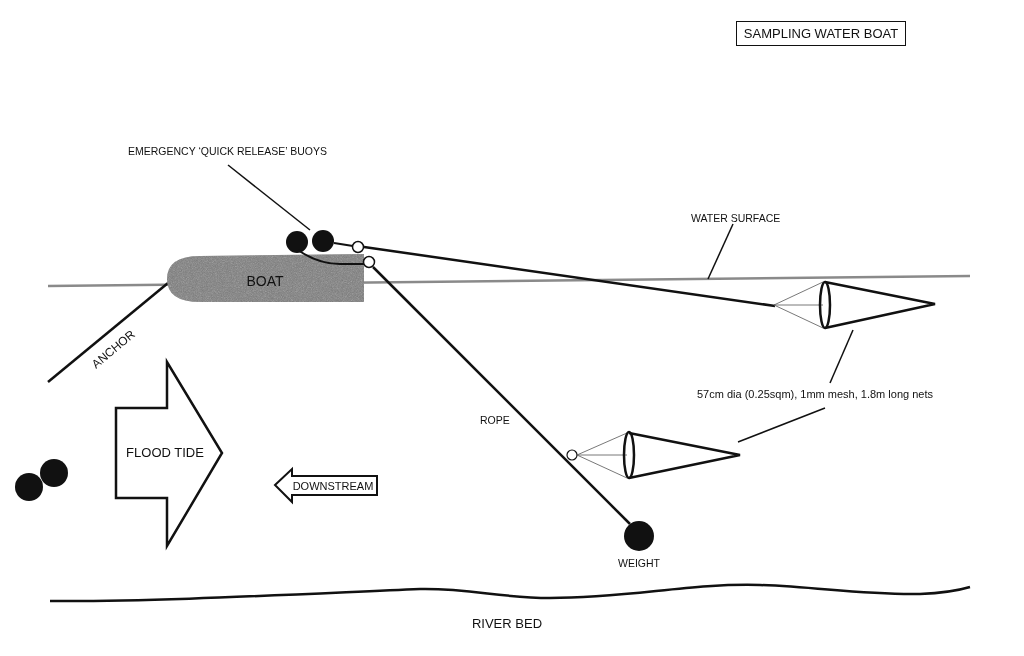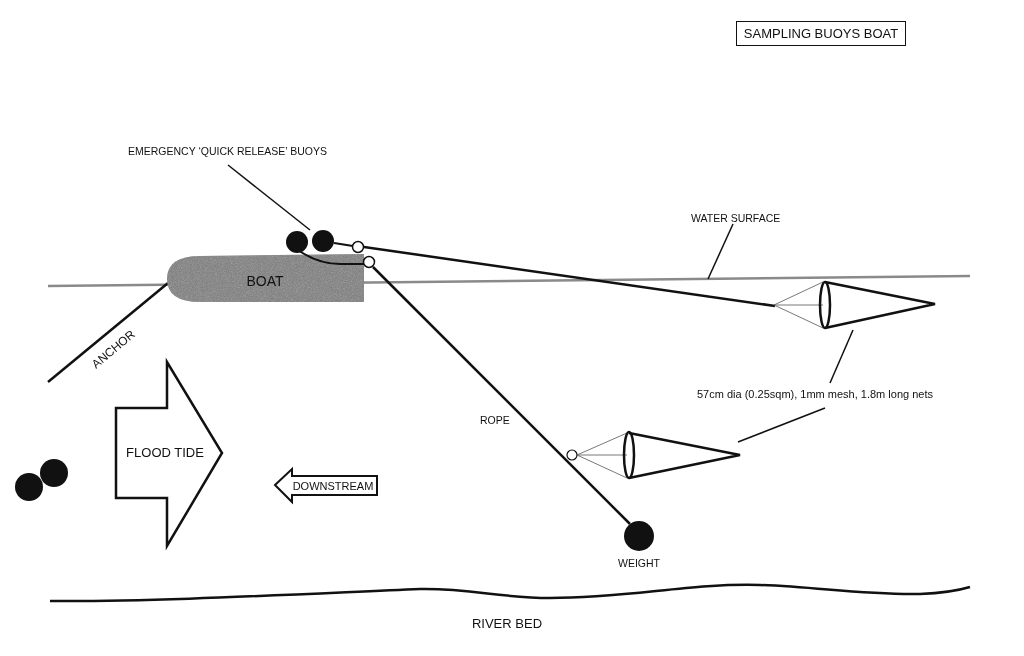--- a/index.html
+++ b/index.html
@@ -6,21 +6,21 @@
     body { width: 1024px; height: 656px; position: relative; overflow: hidden; }
     svg { position: absolute; left: 0; top: 0; }
     .lbl { font-family: "Liberation Sans", sans-serif; fill: #111111; }
     .title-box { position: absolute; left: 736px; top: 21px; width: 170px; height: 25px;
       border: 1.5px solid #111; box-sizing: border-box; display: flex; align-items: center;
       justify-content: center; font-family: "Liberation Sans", sans-serif; font-size: 13px; color: #111; }
   </style>
 </head>
 <body>
 
-<div class="title-box">SAMPLING BUOYS BOAT</div>
+<div class="title-box">SAMPLING WATER BOAT</div>
 
 <svg width="1024" height="656" viewBox="0 0 1024 656">
   <defs>
     <filter id="grain" x="0" y="0" width="100%" height="100%">
       <feTurbulence type="fractalNoise" baseFrequency="1.2" numOctaves="2" result="n"></feTurbulence>
       <feColorMatrix type="saturate" values="0"></feColorMatrix>
       <feComponentTransfer>
           <feFuncA type="table" tableValues="0 0.5"></feFuncA>
         </feComponentTransfer>
       <feComposite in2="SourceGraphic" operator="in"></feComposite>

